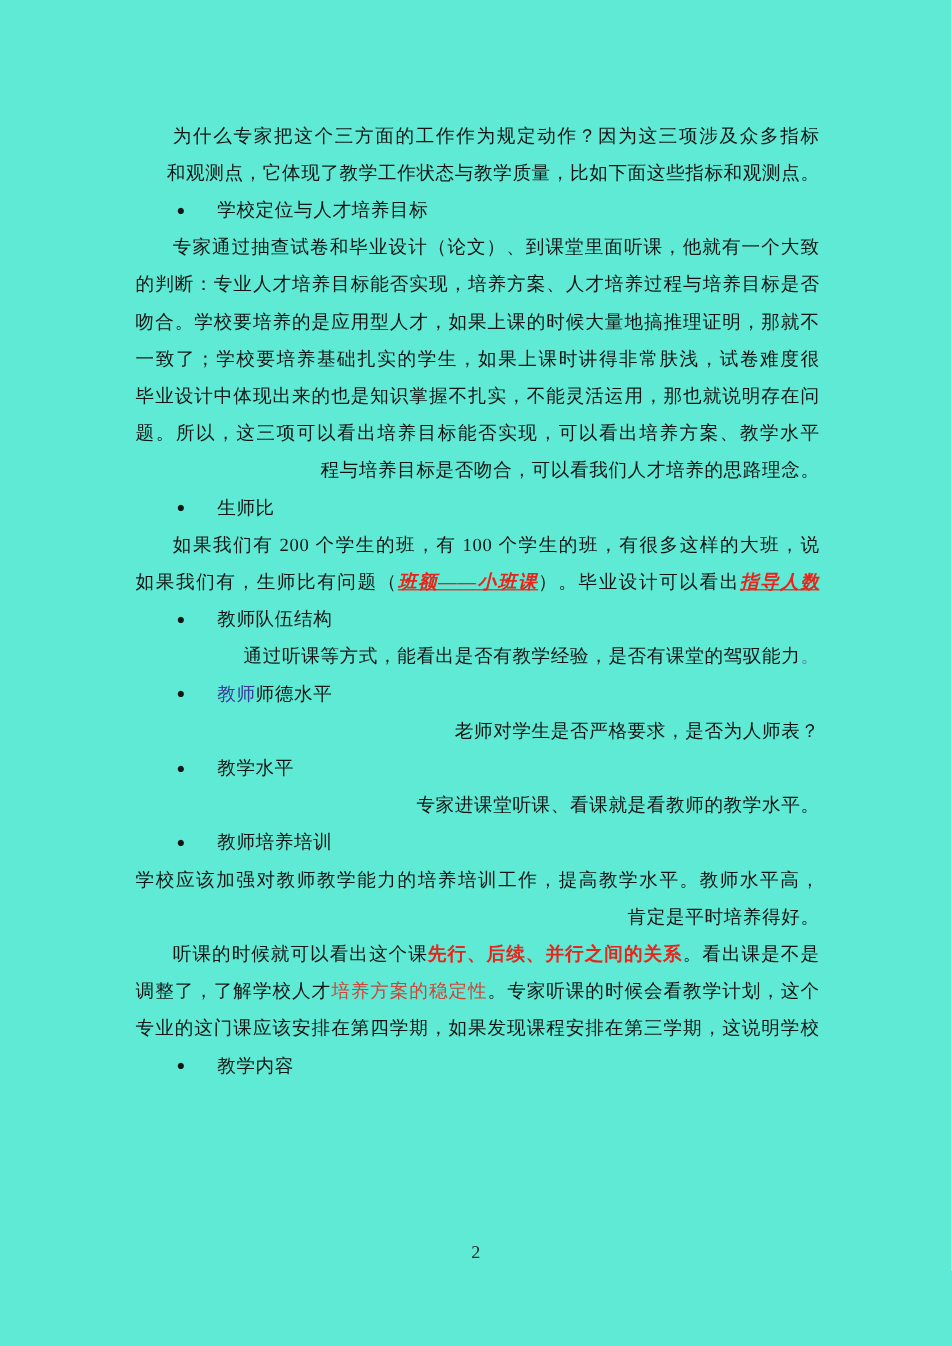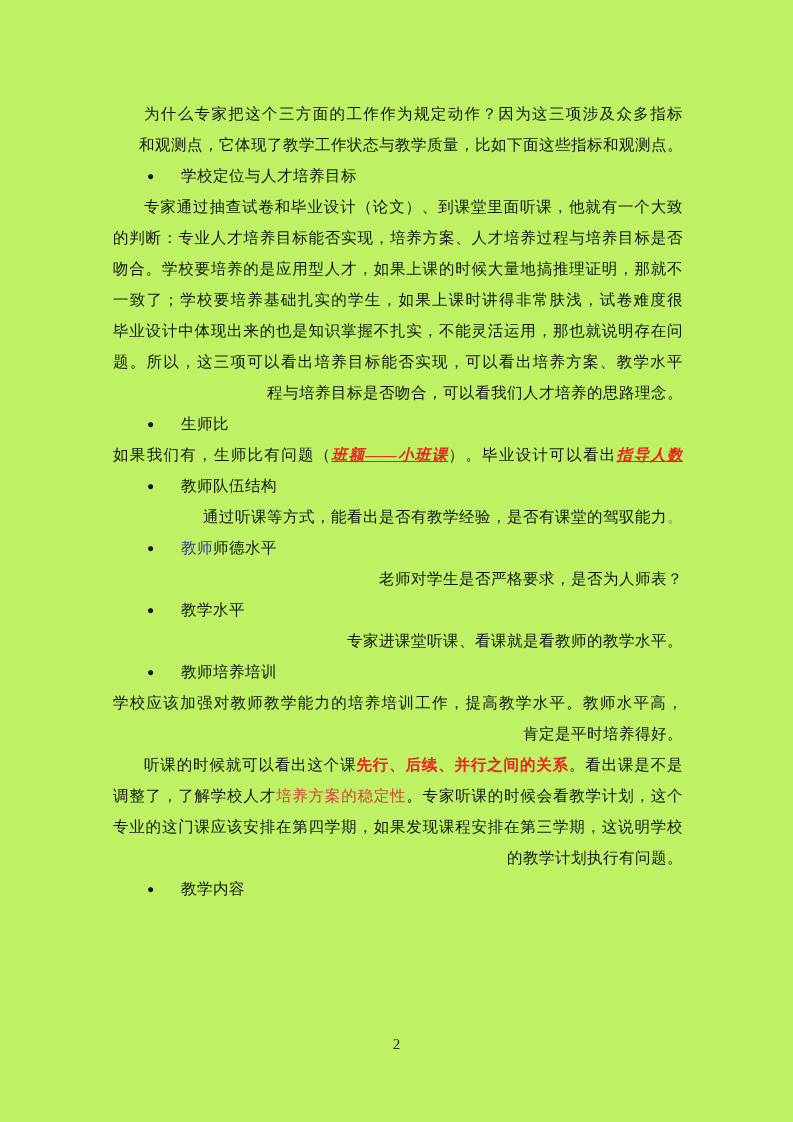--- a/index.html
+++ b/index.html
@@ -11,21 +11,21 @@
     width: 793px;
     height: 1122px;
     position: relative;
     overflow: hidden;
     font-family: "Liberation Serif", "DejaVu Serif", serif;
     color: var(--text, #151515);
   }
   .page {
     position: absolute;
     inset: 0;
-    background: #bef264;
+    background: #5eead4;
   }
   .content {
     position: absolute;
     left: 113px;
     top: 98px;
     width: 570px;
     font-size: 15.5px;
     line-height: 31px;
     letter-spacing: 0.5px;
   }
@@ -91,30 +91,30 @@
       <div class="line"><span>和观测点，它体现了教学工作状态与教学质量，比如下面这些指标和观测点。</span></div>
       <div class="bullet-line"><span class="dot">●</span><span><span>学校定位与人才培养目标</span></span></div>
       <div class="line indent just"><span>专家通过抽查试卷和毕业设计（论文）、到课堂里面听课，他就有一个大致</span></div>
       <div class="line just"><span>的判断：专业人才培养目标能否实现，培养方案、人才培养过程与培养目标是否</span></div>
       <div class="line just"><span>吻合。学校要培养的是应用型人才，如果上课的时候大量地搞推理证明，那就不</span></div>
       <div class="line just"><span>一致了；学校要培养基础扎实的学生，如果上课时讲得非常肤浅，试卷难度很低，</span></div>
       <div class="line just"><span>毕业设计中体现出来的也是知识掌握不扎实，不能灵活运用，那也就说明存在问</span></div>
       <div class="line just"><span>题。所以，这三项可以看出培养目标能否实现，可以看出培养方案、教学水平</span></div>
       <div class="line"><span>程与培养目标是否吻合，可以看我们人才培养的思路理念。</span></div>
       <div class="bullet-line"><span class="dot">●</span><span><span>生师比</span></span></div>
+      <div class="line indent just"><span>如果我们有 200 个学生的班，有 100 个学生的班，有很多这样的大班，说</span></div>
       <div class="line just"><span>如果我们有，生师比有问题（</span><span class="s-rbu">班额——小班课</span><span>）。毕业设计可以看出</span><span class="s-rbu">指导人数</span></div>
       <div class="bullet-line"><span class="dot">●</span><span><span>教师队伍结构</span></span></div>
       <div class="line"><span>通过听课等方式，能看出是否有教学经验，是否有课堂的驾驭能力</span><span class="s-bp">。</span></div>
       <div class="bullet-line"><span class="dot">●</span><span><span class="s-b">教师</span><span>师德水平</span></span></div>
       <div class="line"><span>老师对学生是否严格要求，是否为人师表？</span></div>
       <div class="bullet-line"><span class="dot">●</span><span><span>教学水平</span></span></div>
       <div class="line"><span>专家进课堂听课、看课就是看教师的教学水平。</span></div>
       <div class="bullet-line"><span class="dot">●</span><span><span>教师培养培训</span></span></div>
       <div class="line just"><span>学校应该加强对教师教学能力的培养培训工作，提高教学水平。教师水平高，</span></div>
       <div class="line"><span>肯定是平时培养得好。</span></div>
       <div class="line indent just"><span>听课的时候就可以看出这个课</span><span class="s-rb">先行、后续、并行之间的关系</span><span>。看出课是不是</span></div>
       <div class="line just"><span>调整了，了解学校人才</span><span class="s-r">培养方案的稳定性</span><span>。专家听课的时候会看教学计划，这个</span></div>
       <div class="line just"><span>专业的这门课应该安排在第四学期，如果发现课程安排在第三学期，这说明学校</span></div>
-      <div class="line"><span>的教学计划执行有问题。</span></div>
       <div class="bullet-line"><span class="dot">●</span><span><span>教学内容</span></span></div>
     </div>
   <div class="footer">2</div>
 </div>
 
 </body></html>

